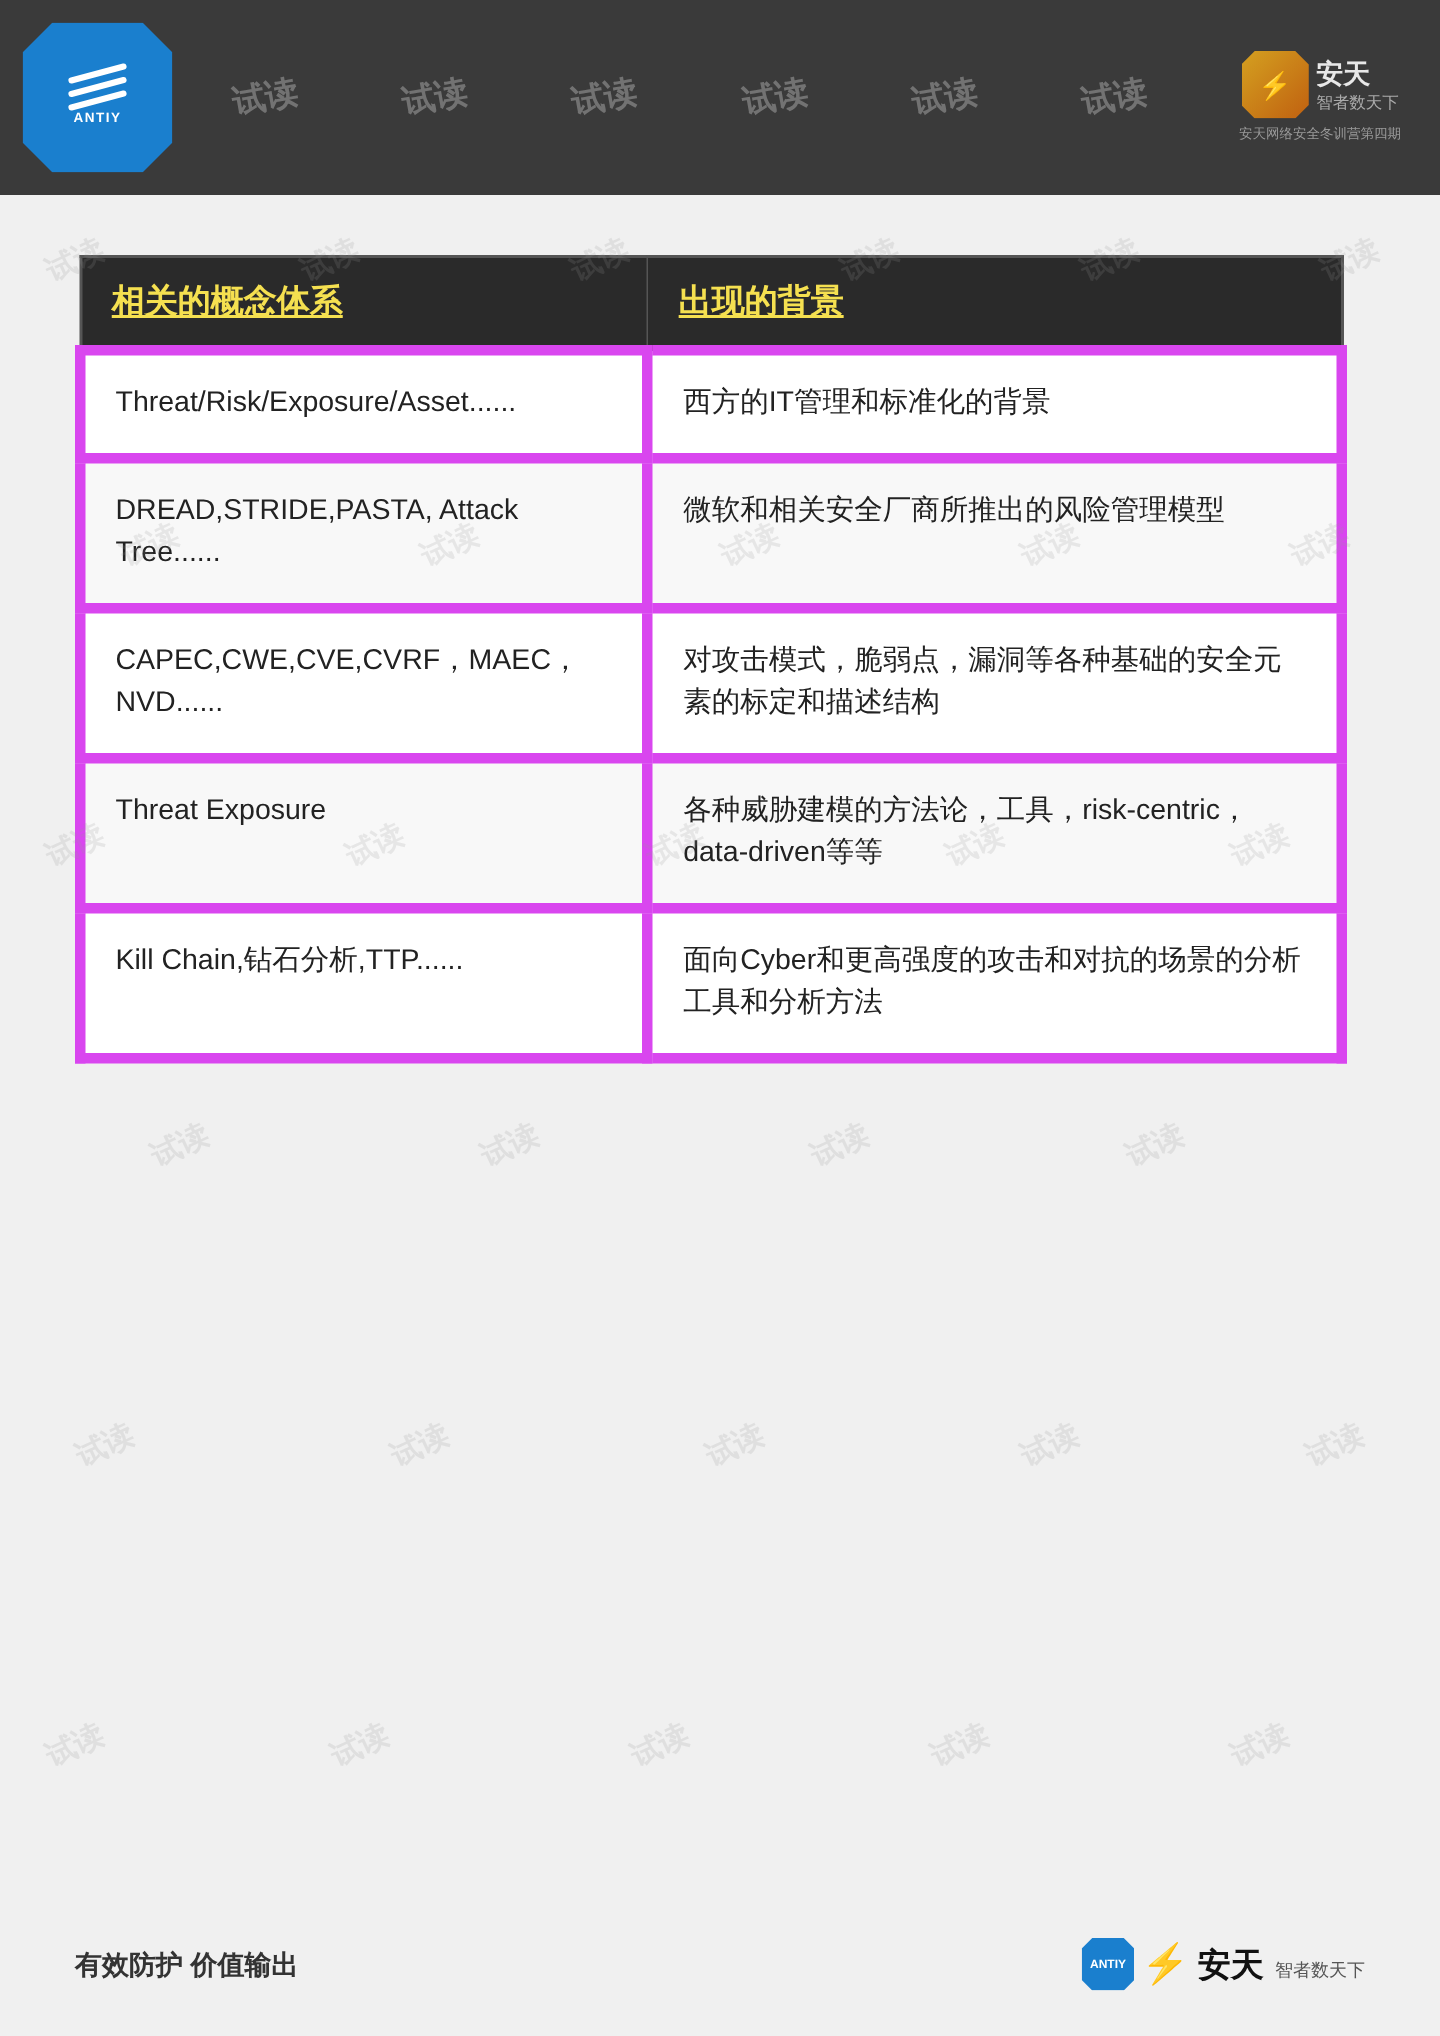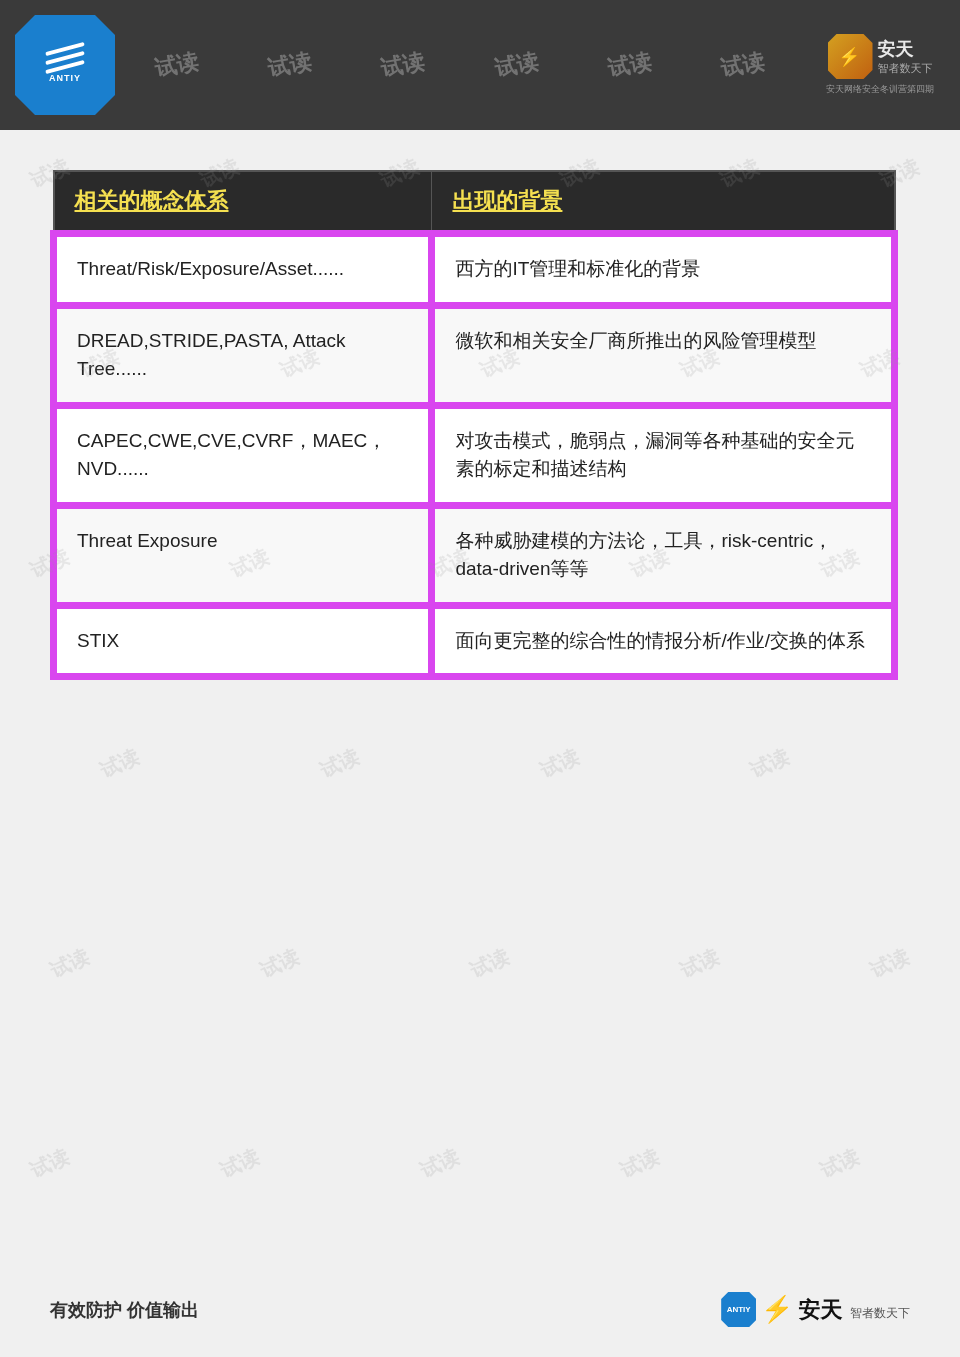--- a/index.html
+++ b/index.html
@@ -281,22 +281,22 @@
         </tr>
         <tr>
           <td class="col-left">CAPEC,CWE,CVE,CVRF，MAEC，NVD......</td>
           <td class="col-right">对攻击模式，脆弱点，漏洞等各种基础的安全元素的标定和描述结构</td>
         </tr>
         <tr>
           <td class="col-left">Threat Exposure</td>
           <td class="col-right">各种威胁建模的方法论，工具，risk-centric，data-driven等等</td>
         </tr>
         <tr>
-          <td class="col-left">STIX</td>
-          <td class="col-right">面向更完整的综合性的情报分析/作业/交换的体系</td>
+          <td class="col-left">Kill Chain,钻石分析,TTP......</td>
+          <td class="col-right">面向Cyber和更高强度的攻击和对抗的场景的分析工具和分析方法</td>
         </tr>
       </tbody>
   </table>
 </div>
 
 <div class="footer">
   <span class="footer-text">有效防护 价值输出</span>
   <div class="footer-logo">
     <div style="width:35px;height:35px;background:#1a7fce;clip-path:polygon(20% 0%, 80% 0%, 100% 20%, 100% 80%, 80% 100%, 20% 100%, 0% 80%, 0% 20%);display:flex;align-items:center;justify-content:center;">
       <span style="color:white;font-size:8px;font-weight:bold;">ANTIY</span>

